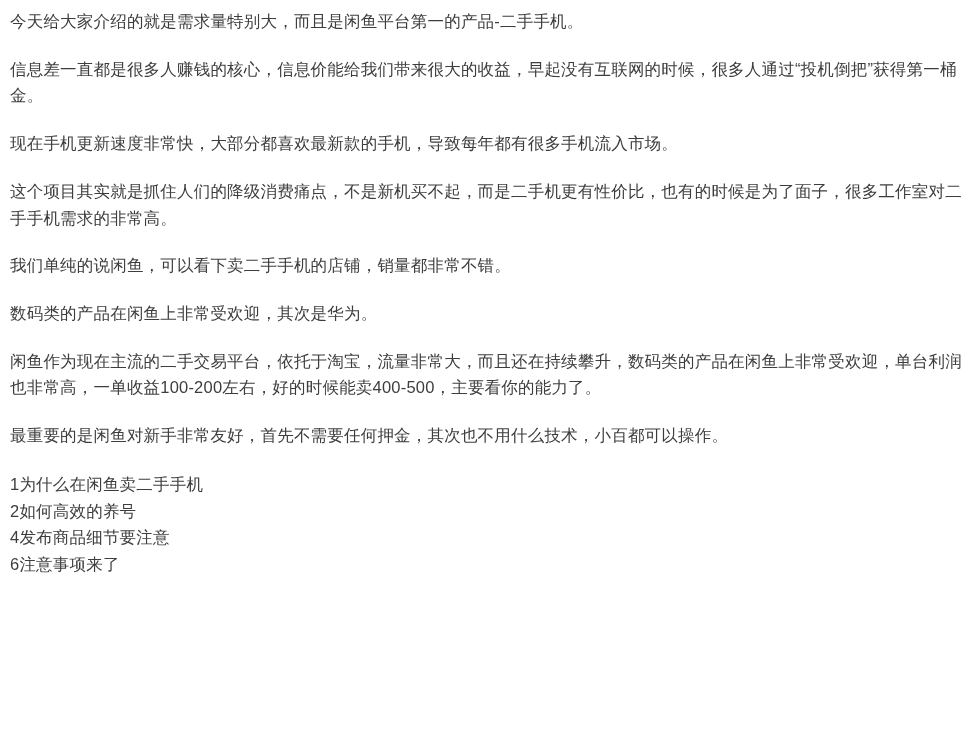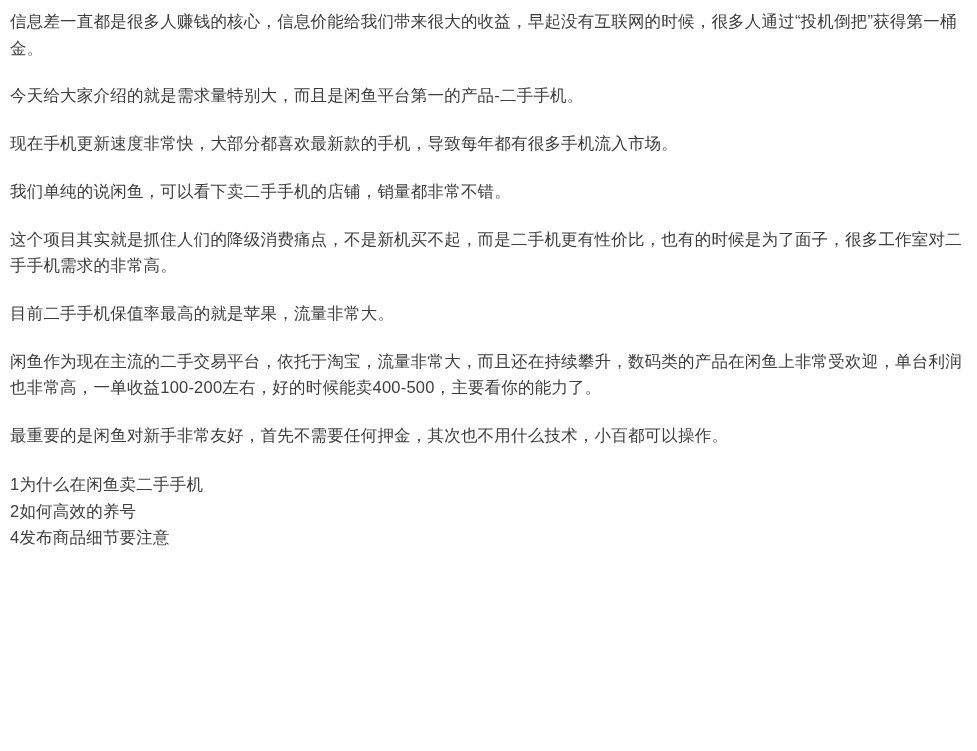--- a/index.html
+++ b/index.html
@@ -49,28 +49,29 @@
   }
   .list-block {
     margin-top: 22px;
   }
 </style>
 </head>
 <body>
 
 <div class="page">
   <div class="article">
+    <p class="para">今天给大家介绍的就是需求量特别大，而且是闲鱼平台第一的产品-二手手机。</p>
     <p class="para">信息差一直都是很多人赚钱的核心，信息价能给我们带来很大的收益，早起没有互联网的时候，很多人通过“投机倒把”获得第一桶金。</p>
-    <p class="para">今天给大家介绍的就是需求量特别大，而且是闲鱼平台第一的产品-二手手机。</p>
     <p class="para">现在手机更新速度非常快，大部分都喜欢最新款的手机，导致每年都有很多手机流入市场。</p>
+    <p class="para">这个项目其实就是抓住人们的降级消费痛点，不是新机买不起，而是二手机更有性价比，也有的时候是为了面子，很多工作室对二手手机需求的非常高。</p>
     <p class="para">我们单纯的说闲鱼，可以看下卖二手手机的店铺，销量都非常不错。</p>
-    <p class="para">这个项目其实就是抓住人们的降级消费痛点，不是新机买不起，而是二手机更有性价比，也有的时候是为了面子，很多工作室对二手手机需求的非常高。</p>
-    <p class="para">目前二手手机保值率最高的就是苹果，流量非常大。</p>
+    <p class="para">数码类的产品在闲鱼上非常受欢迎，其次是华为。</p>
     <p class="para">闲鱼作为现在主流的二手交易平台，依托于淘宝，流量非常大，而且还在持续攀升，数码类的产品在闲鱼上非常受欢迎，单台利润也非常高，一单收益100-200左右，好的时候能卖400-500，主要看你的能力了。</p>
     <p class="para">最重要的是闲鱼对新手非常友好，首先不需要任何押金，其次也不用什么技术，小百都可以操作。</p>
 
     <ul class="list list-block">
       <li class="list-item">1为什么在闲鱼卖二手手机</li>
       <li class="list-item">2如何高效的养号</li>
       <li class="list-item">4发布商品细节要注意</li>
+      <li class="list-item">6注意事项来了</li>
     </ul>
   </div>
 </div>
 
 </body></html>

